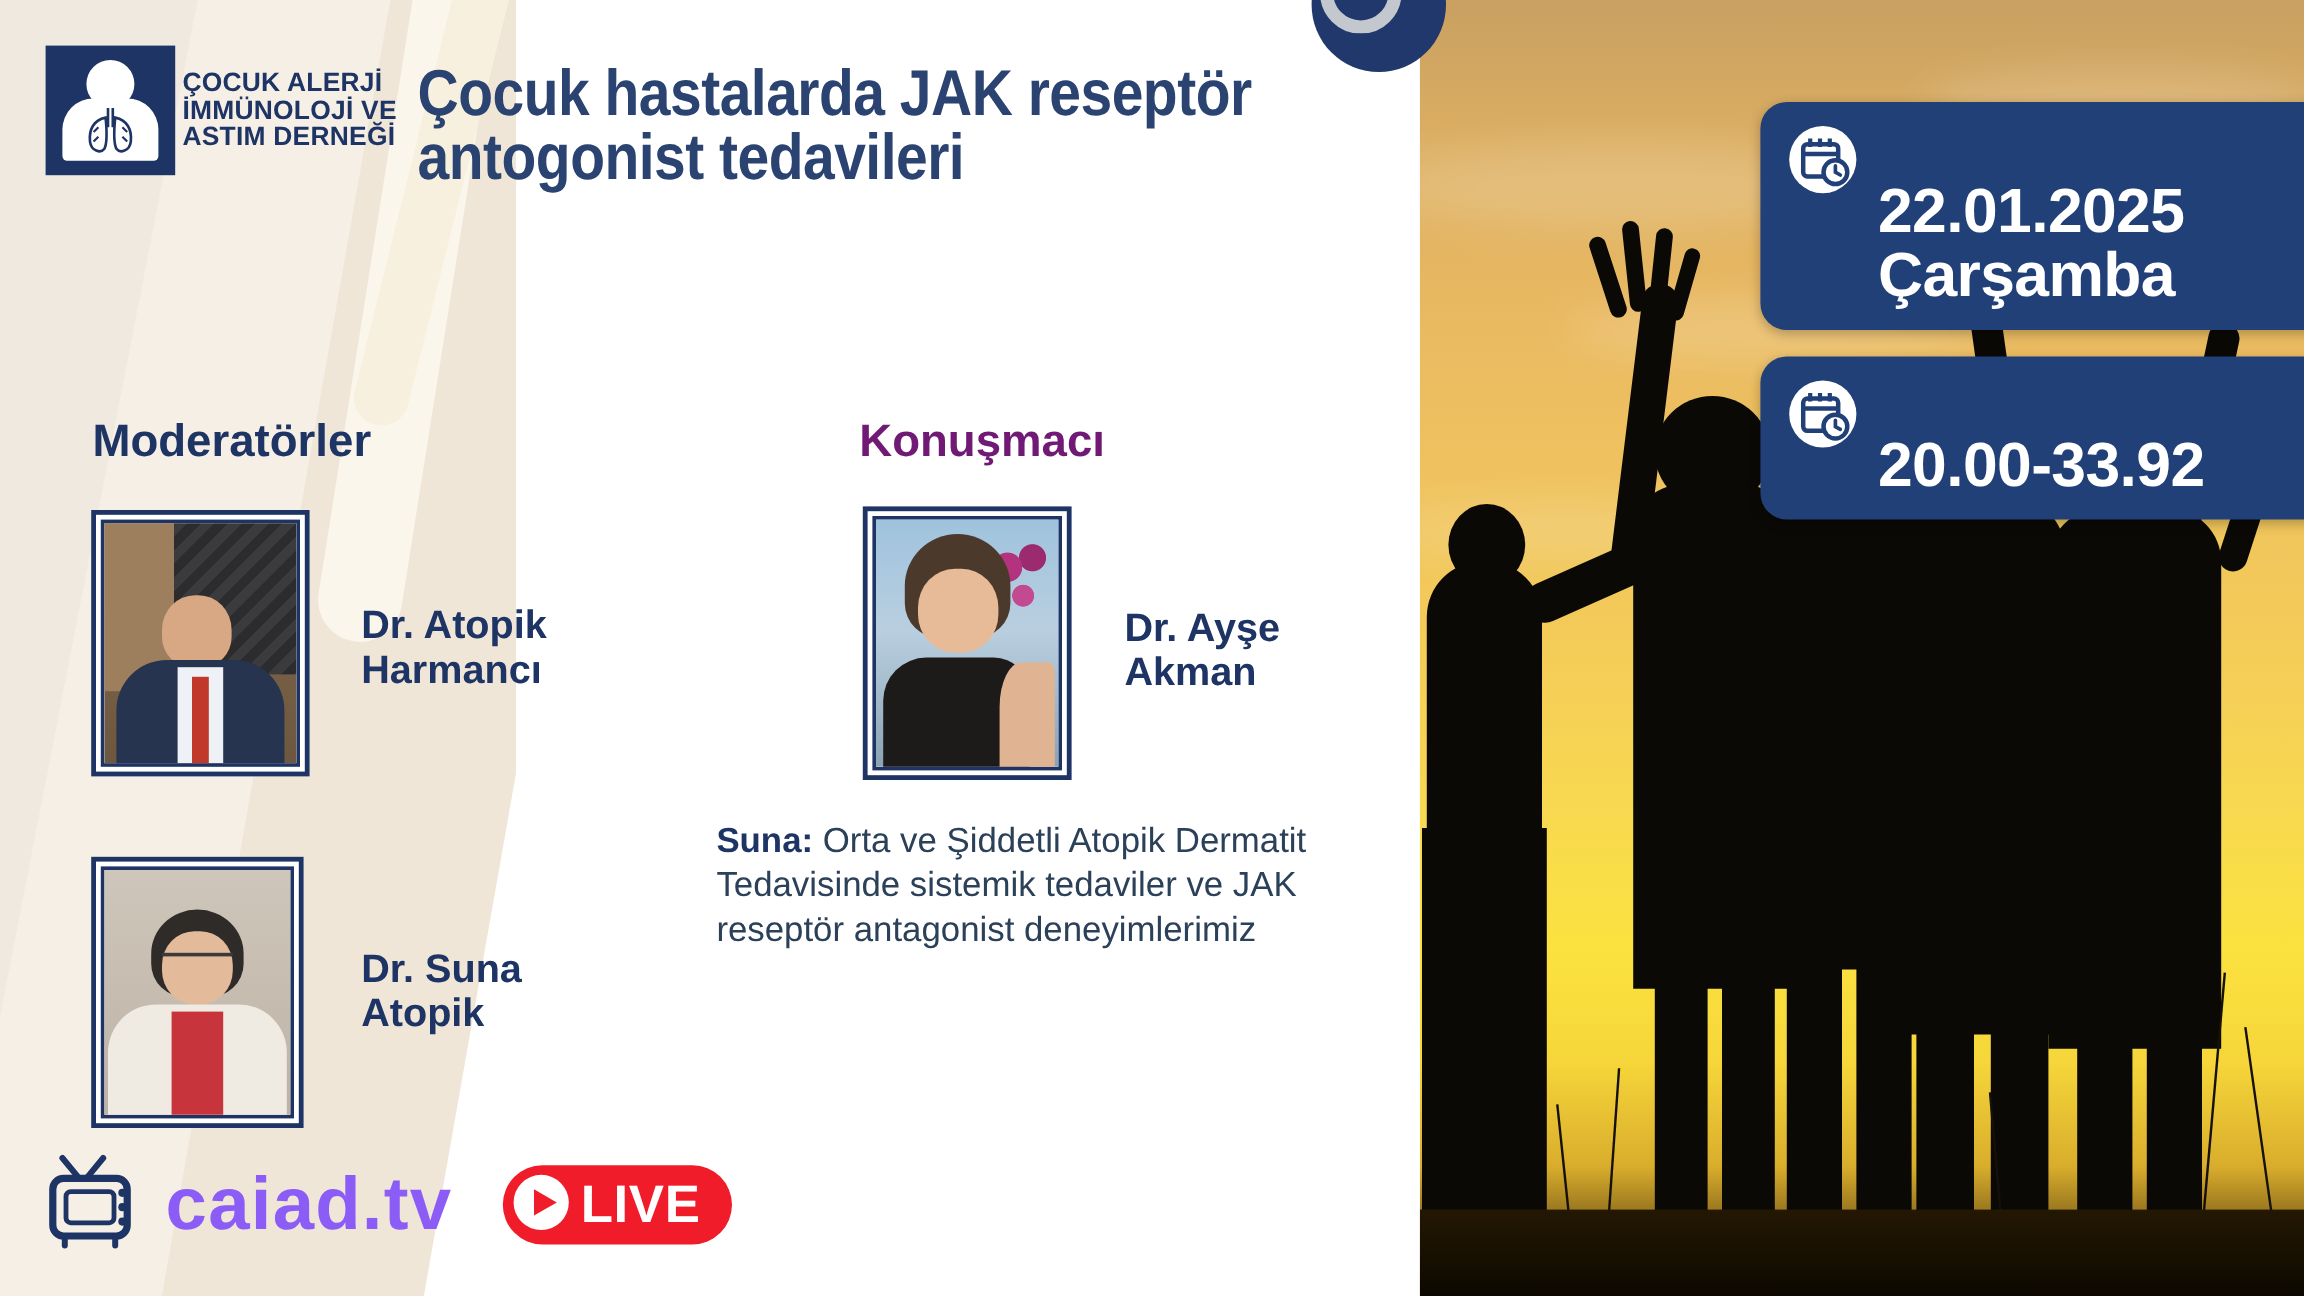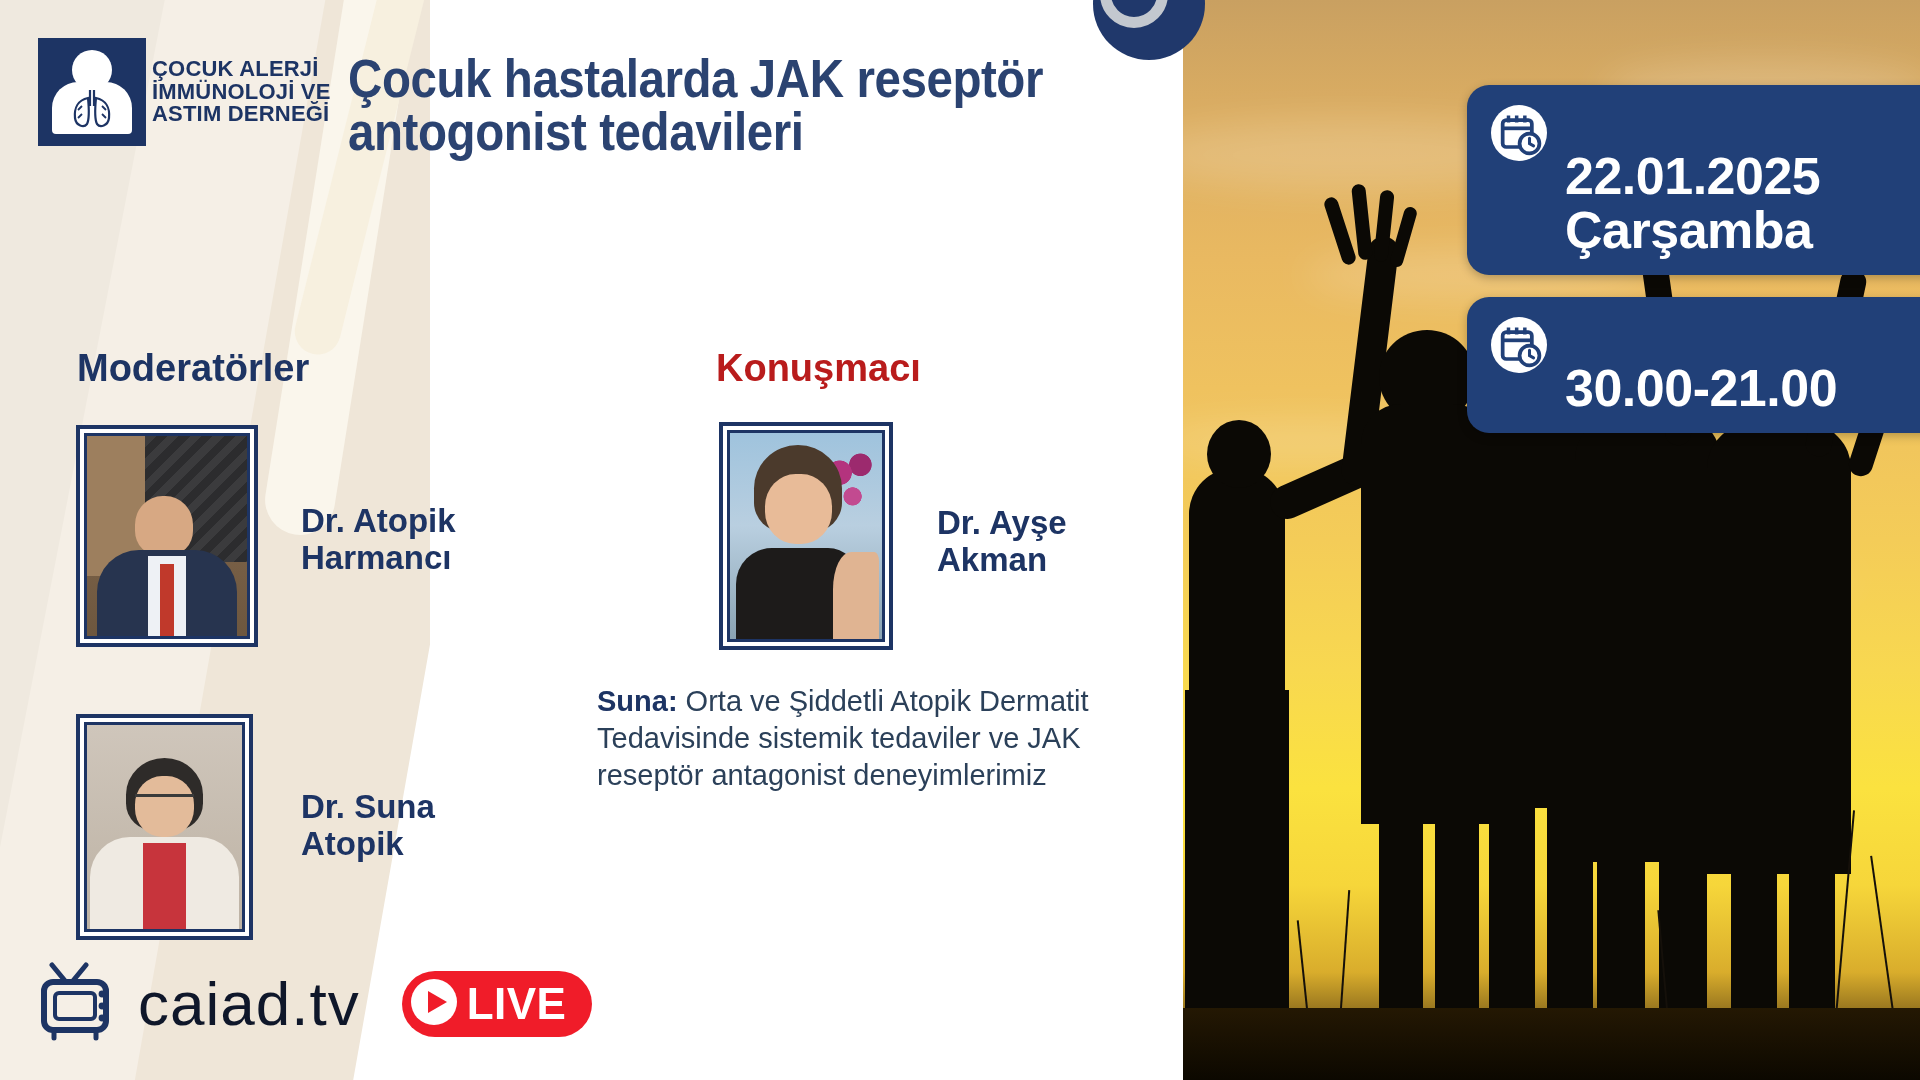--- a/index.html
+++ b/index.html
@@ -121,21 +121,21 @@
     clip-path: inset(46% 0 0 0);
   }
 
   
   .h-moderator {
     position:absolute; left:77px; top:347px; z-index:6;
     color:#1d3464; font-weight:700; font-size:38px;
   }
   .h-speaker {
     position:absolute; left:716px; top:347px; z-index:6;
-    color:#b91c1c; font-weight:700; font-size:38px;
+    color:#701a75; font-weight:700; font-size:38px;
   }
 
   
   .frame {
     position:absolute; z-index:6;
     border:4px solid #1d3464; background:#ffffff; padding:4px;
   }
   .frame .inner { border:3px solid #1d3464; width:100%; height:100%; overflow:hidden; position:relative; }
   .frame-koray  { left:76px;  top:425px; width:182px; height:222px; }
   .frame-suna   { left:76px;  top:714px; width:177px; height:226px; }
@@ -202,21 +202,21 @@
   }
   .konu b { font-weight:700; color:#1d3464; }
 
   
   .bottom-bar {
     position:absolute; left:38px; top:962px; z-index:9;
     display:flex; align-items:center; gap:14px;
   }
   .tv-icon { width:96px; height:84px; flex:0 0 auto; }
   .caiad-text {
-    color:#0f172a; font-weight:400; font-size:62px; letter-spacing:1px;
+    color:#8b5cf6; font-weight:700; font-size:62px; letter-spacing:1px;
     line-height:1; margin-left:-10px;
   }
   .live-badge {
     display:flex; align-items:flex-start; gap:10px;
     background:#f01c29; border-radius:36px;
     padding:8px 26px 8px 9px; margin-left:28px;
   }
   .live-play {
     width:46px; height:46px; border-radius:50%; background:#ffffff;
     position:relative; flex:0 0 auto;
@@ -346,21 +346,21 @@
         <rect x="10" y="13" width="25" height="23" rx="3" fill="none" stroke="#214078" stroke-width="3.2"></rect>
         <line x1="10" y1="20" x2="35" y2="20" stroke="#214078" stroke-width="3.2"></line>
         <line x1="15" y1="9" x2="15" y2="15" stroke="#214078" stroke-width="3"></line>
         <line x1="22" y1="9" x2="22" y2="15" stroke="#214078" stroke-width="3"></line>
         <line x1="29" y1="9" x2="29" y2="15" stroke="#214078" stroke-width="3"></line>
         <circle cx="33" cy="33" r="8.5" fill="#fff" stroke="#214078" stroke-width="3.2"></circle>
         <path d="M33 28.5 V33 L36.5 35" stroke="#214078" stroke-width="2.6" fill="none" stroke-linecap="round"></path>
       </svg>
     </div>
     <div class="badge-lines">
-      <div>30.00-21.00</div>
+      <div>20.00-33.92</div>
     </div>
   </div>
 
   <div class="left-panel">
 
     <div class="ribbon rb1"></div>
     <div class="ribbon rb-white-a"></div>
     <div class="ribbon rb2"></div>
     <div class="ribbon rb-white-b"></div>
     <div class="ribbon rb3"></div>

